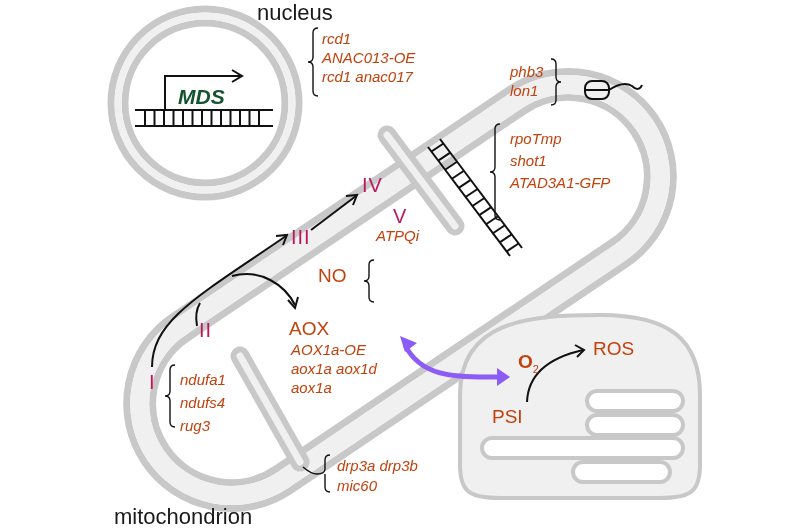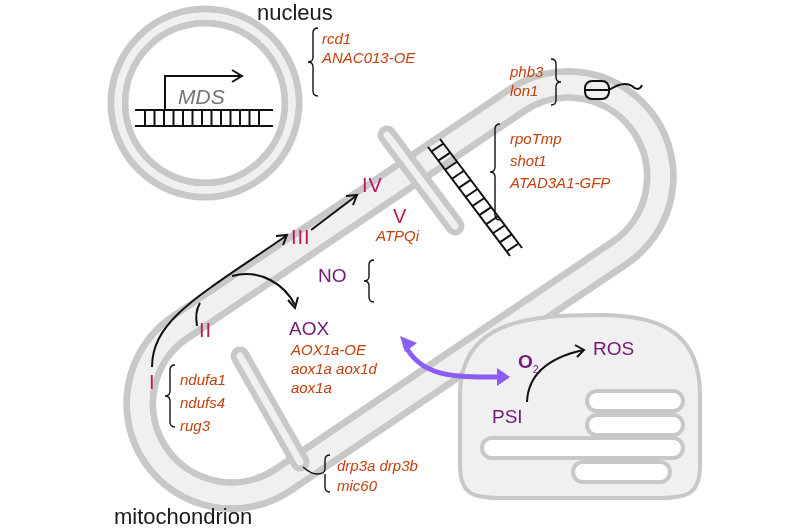--- a/index.html
+++ b/index.html
@@ -1,23 +1,23 @@
 <!DOCTYPE html>
 <html><head>
 <meta charset="utf-8">
 <style>
   html, body { margin: 0; padding: 0; background: #ffffff; }
   #stage { position: relative; width: 800px; height: 530px; overflow: hidden; background: #ffffff; font-family: "Liberation Sans", sans-serif; }
   svg { position: absolute; left: 0; top: 0; }
   .lbl { position: absolute; white-space: nowrap; line-height: 1; }
   .title { font-size: 22px; color: #1a1a1a; }
   .gene { font-style: italic; font-size: 15px; color: #c2410c; line-height: 19px; }
-  .gray { color: #701a75; font-size: 19px; }
+  .gray { color: #c2410c; font-size: 19px; }
   .roman { color: #be185d; font-size: 20px; letter-spacing: 1px; }
-  .mds { font-style: italic; font-weight: normal; color: #737373; font-size: 21px; }
+  .mds { font-style: italic; font-weight: bold; color: #14532d; font-size: 21px; }
 </style>
 </head>
 <body>
 
 <div id="stage">
   <svg width="800" height="530" viewBox="0 0 800 530">
 
     <g>
       <circle cx="205" cy="103" r="94" fill="none" stroke="#c8c8c8" stroke-width="7"></circle>
       <circle cx="205" cy="103" r="80" fill="none" stroke="#c8c8c8" stroke-width="7"></circle>
@@ -128,20 +128,21 @@
   </svg>
 
   <div class="lbl title" style="left:257px;top:2px">nucleus</div>
   <div class="lbl title" style="left:114px;top:506px">mitochondrion</div>
 
   <div class="lbl mds" style="left:178px;top:86px">MDS</div>
 
   <div class="lbl gene" style="left:322px;top:29px">
     <div>rcd1</div>
     <div><span style="font-style:italic">ANAC013-OE</span></div>
+    <div>rcd1 anac017</div>
   </div>
 
   <div class="lbl gene" style="left:510px;top:62px">
     <div>phb3</div>
     <div>lon1</div>
   </div>
 
   <div class="lbl gene" style="left:510px;top:128px;line-height:22px">
     <div>rpoTmp</div>
     <div>shot1</div>

